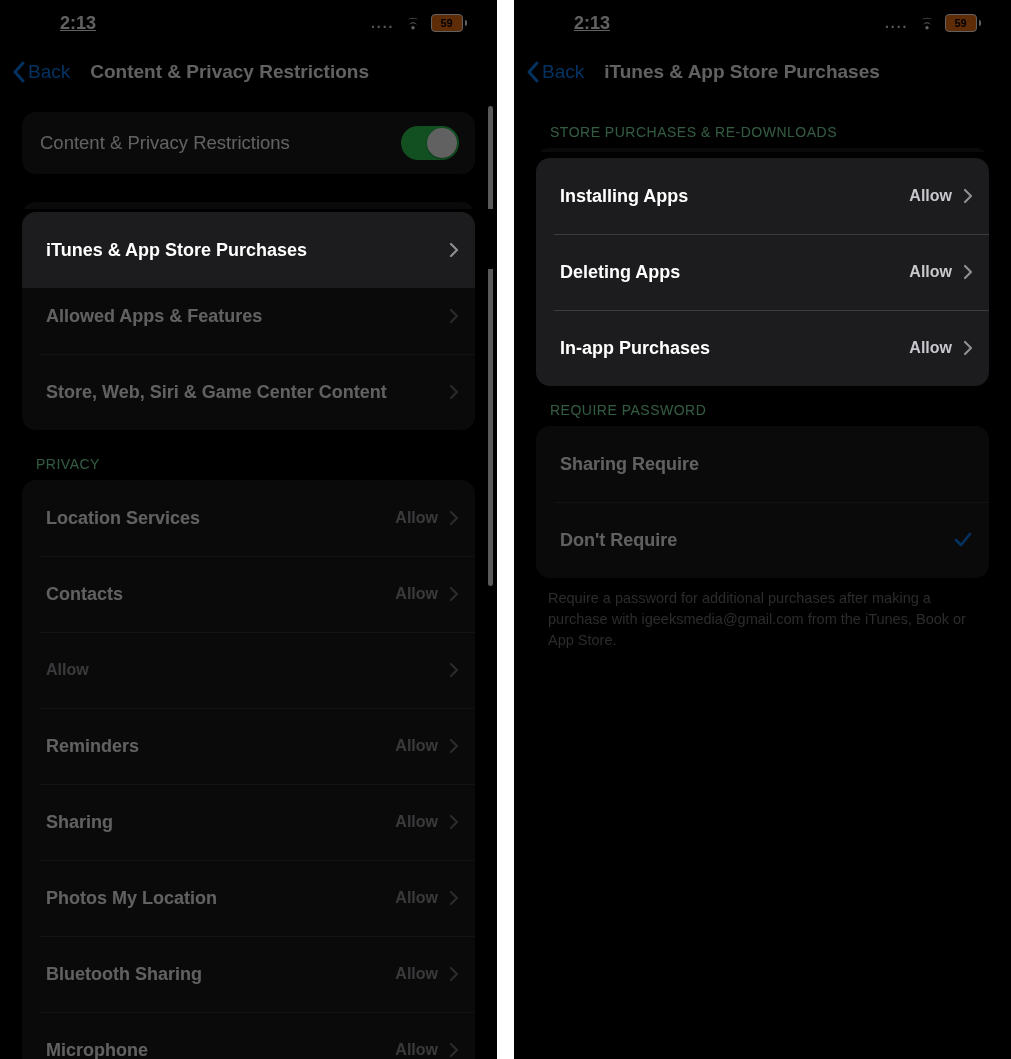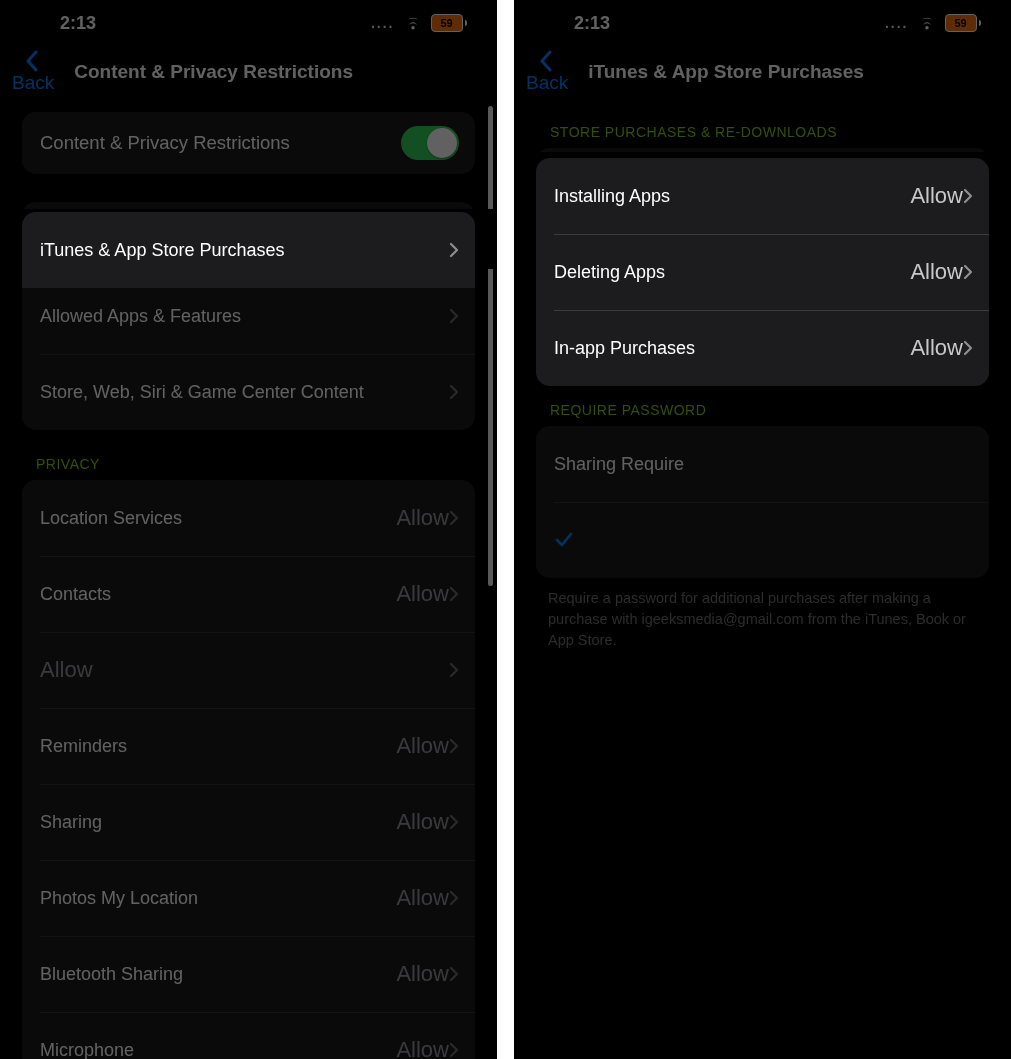--- a/index.html
+++ b/index.html
@@ -37,21 +37,21 @@
   .statusbar {
     height: 46px;
     display: flex;
     align-items: center;
     justify-content: space-between;
     padding: 0 30px 0 60px;
     color: #fff;
     font-size: 18px;
     font-weight: 600;
   }
-  .statusbar .left { display:flex; align-items:center; gap:6px;}
+  .statusbar .left { display:flex; align-items:center; gap:6px;text-decoration:underline;}
   .statusbar .right { display: flex; align-items: center; gap: 8px; }
   .dots {
     letter-spacing: 2px;
     font-size: 14px;
     opacity: 0.9;
   }
   .wifi-icon svg { display:block; }
   .battery {
     display:inline-flex;
     align-items:center;
@@ -77,76 +77,76 @@
     height: 52px;
     display:flex;
     align-items:center;
     padding: 0 12px;
     gap: 6px;
   }
   .navbar .back {
     display:flex; align-items:center;
     color:#0a84ff;
     font-size:19px;
-    flex-direction:column;
   }
   .navbar .back svg { margin-right:2px; }
   .navbar .title {
     color:#fff;
     font-size:19px;
     font-weight:600;
     margin-left: 14px;
   }
 
   
   .content {
     padding: 0 22px 0 22px;
   }
 
   .section-header {
-    color: #84cc16;
+    color: #86efac;
     font-size: 14px;
     letter-spacing: 0.5px;
     padding: 26px 14px 8px 14px;
     text-transform: uppercase;
   }
   .section-footer {
     color:#737373;
     font-size:14.5px;
     line-height:1.45;
     padding: 10px 12px 0 12px;
   }
 
   .group {
     background: #1c1c1e;
     border-radius: 14px;
     overflow: hidden;
   }
   .row {
     min-height: 50px;
-    padding: 13px 16px 13px 18px;
+    padding: 13px 16px 13px 24px;
     display:flex;
     align-items:center;
     justify-content:space-between;
     color:#fff;
     font-size:18px;
     position:relative;
+    font-weight:bold;
   }
   .row + .row::before {
     content:"";
     position:absolute;
     left:18px; right:0; top:0;
     height:1px;
     background: rgba(255,255,255,0.10);
   }
   .row .label { flex:1; }
   .row .value {
     color:#98989d;
-    font-size:22px;
-    margin-right: 0;
+    font-size:16px;
+    margin-right: 11px;
   }
   .row .chev {
     color:#6e6e73;
     display:flex; align-items:center;
   }
   .row .check {
     color:#0a84ff;
   }
 
   
@@ -455,20 +455,21 @@
             </span>
           </div>
         </div>
 
       <div class="section-header">REQUIRE PASSWORD</div>
       <div class="group">
         <div class="row">
           <span class="label">Sharing Require</span>
         </div>
         <div class="row">
+          <span class="label">Don't Require</span>
           <span class="check">
             <svg width="20" height="18" viewBox="0 0 20 18">
                 <path fill="none" stroke="#0a84ff" stroke-width="2.6" stroke-linecap="round" stroke-linejoin="round" d="m3 9 5 5L17 3"></path>
               </svg>
           </span>
         </div>
       </div>
       <div class="section-footer">Require a password for additional purchases after making a purchase with igeeksmedia@gmail.com from the iTunes, Book or App Store.</div>
     </div>
   </div>

